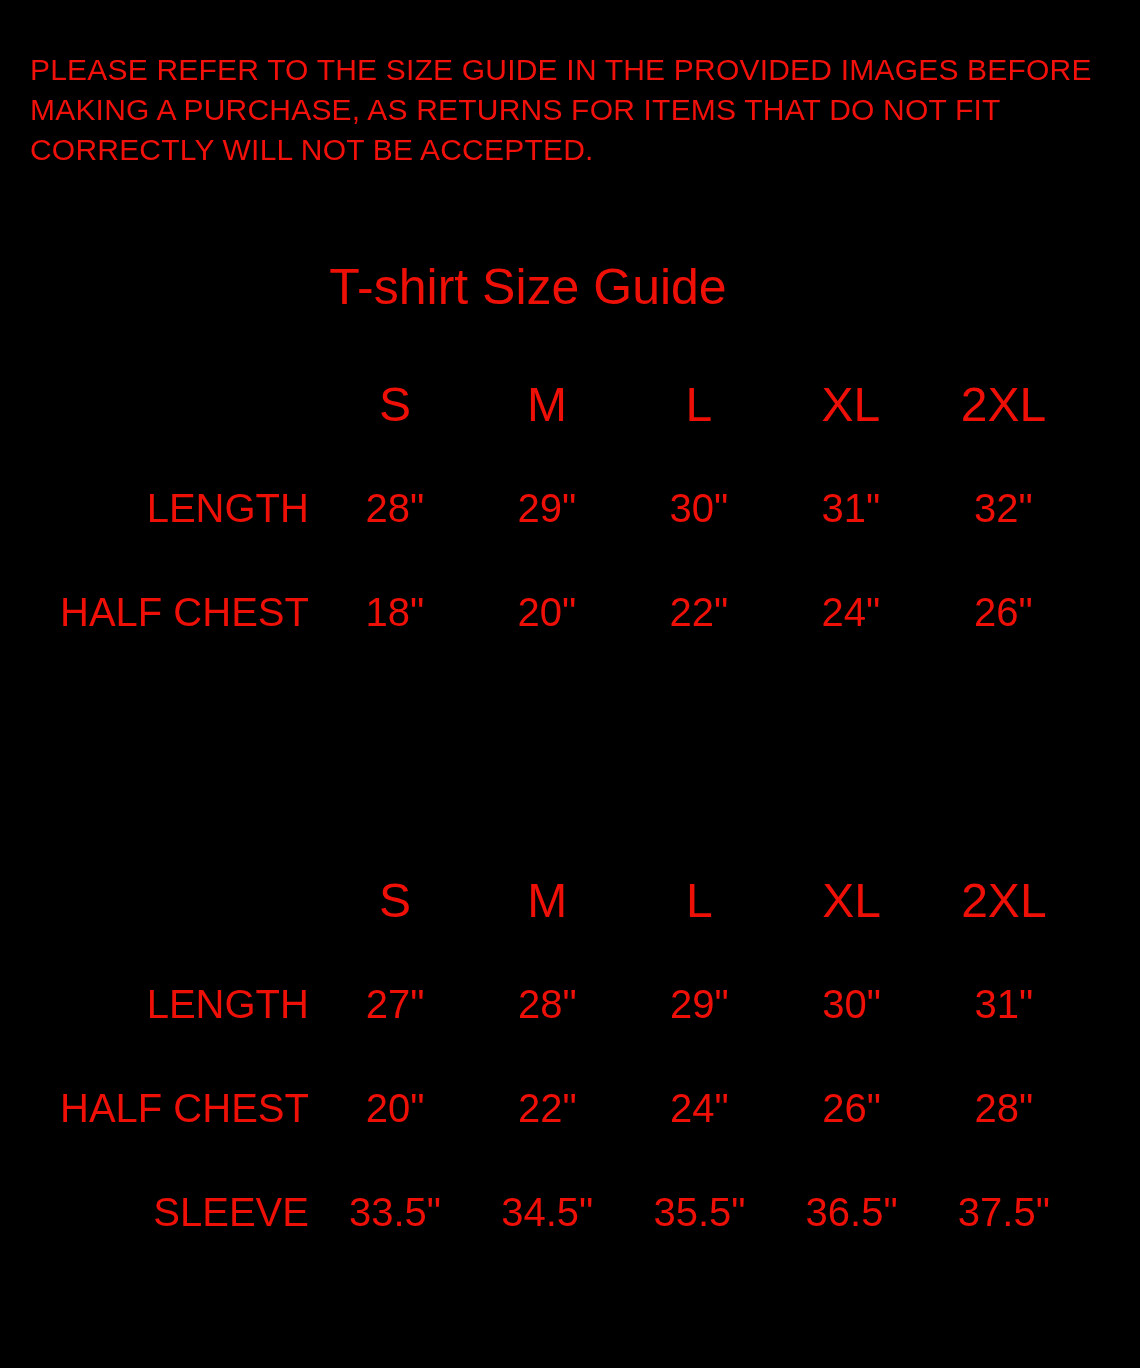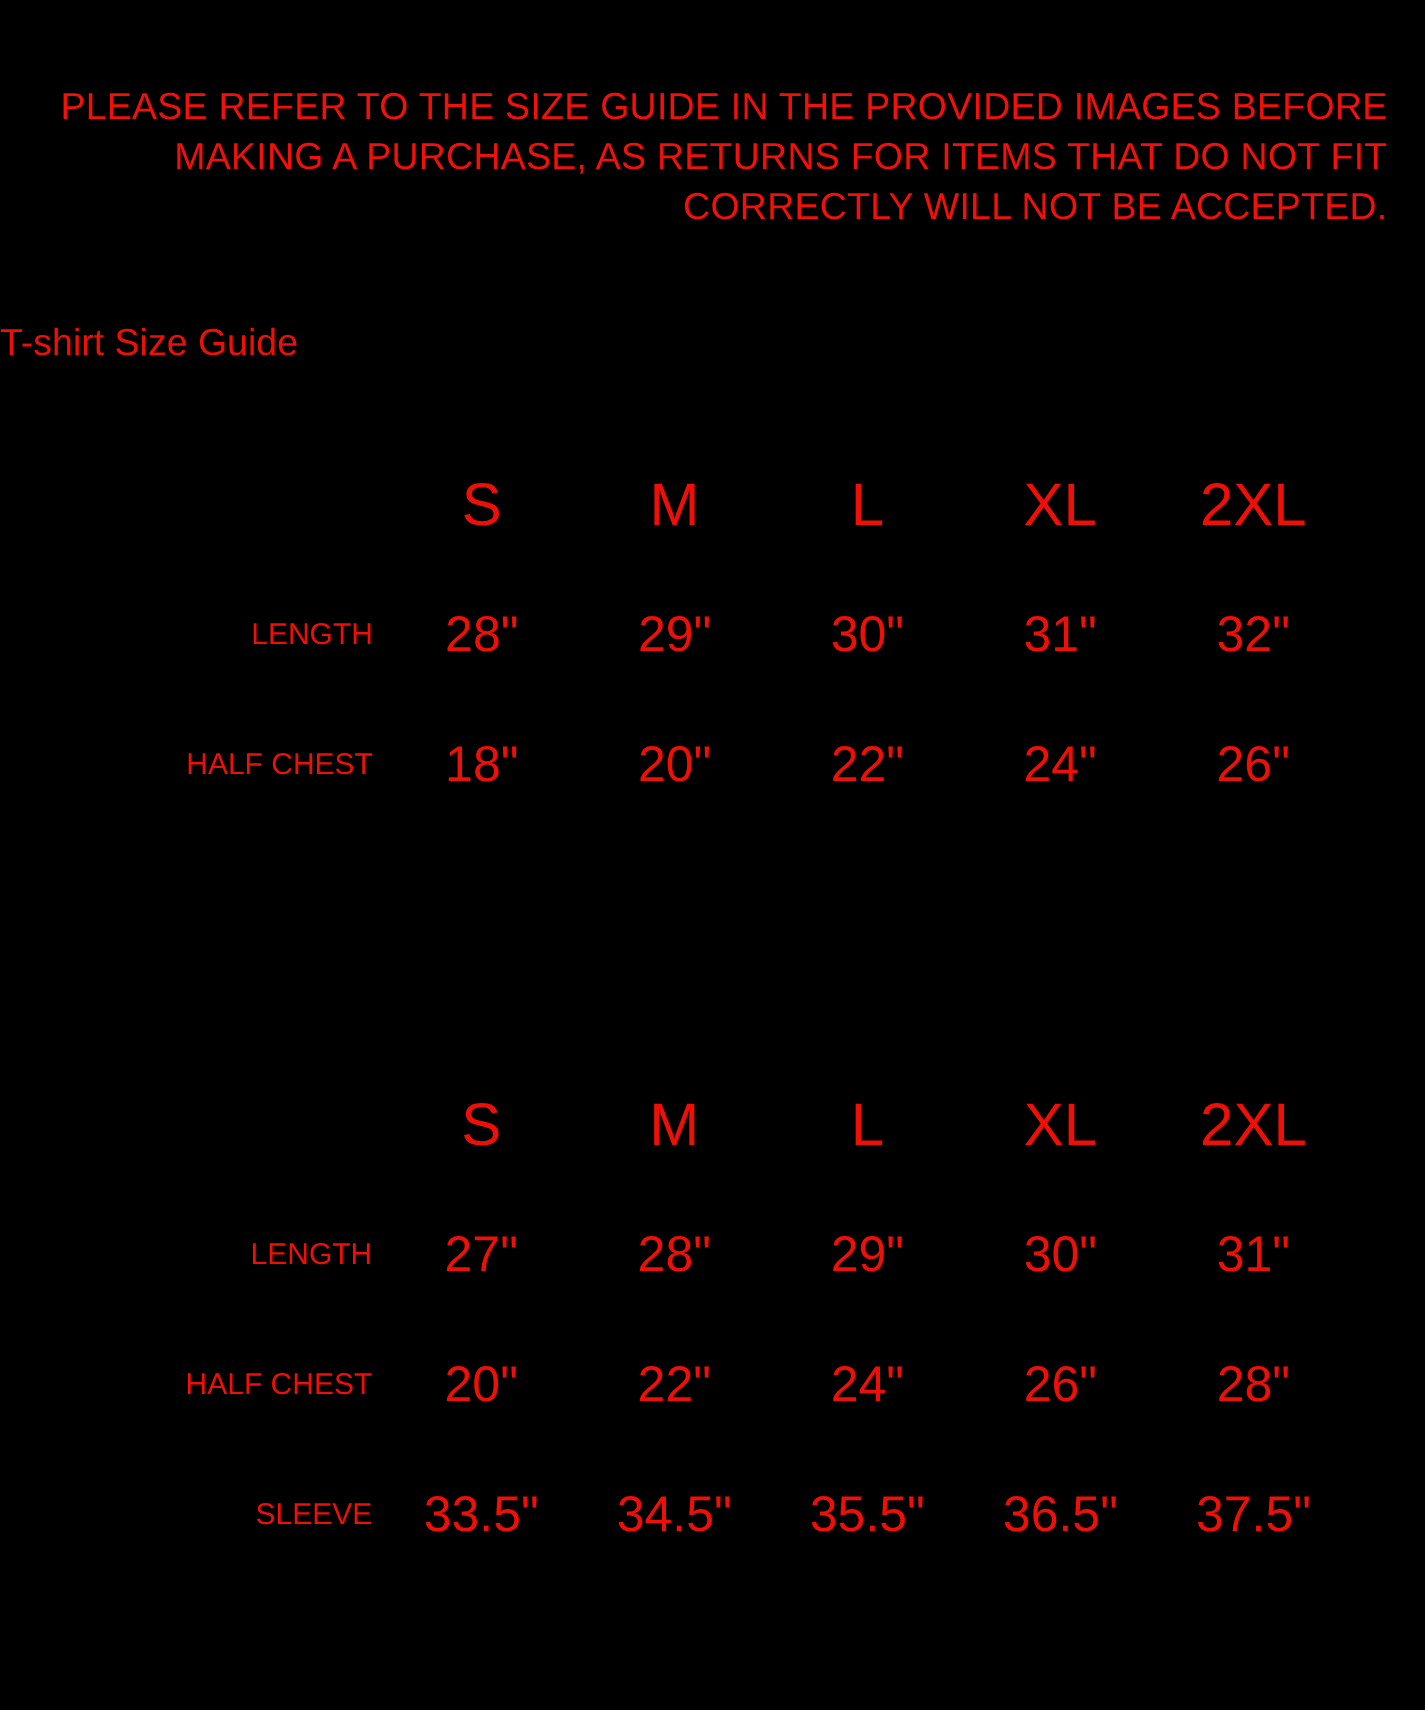--- a/index.html
+++ b/index.html
@@ -20,54 +20,53 @@
     height: 1368px;
     background: #000000;
   }
 
   
   .notice {
     position: absolute;
     top: 50px;
     left: 30px;
     width: 1080px;
-    text-align: right;
+    text-align: left;
     font-size: 30px;
     line-height: 40px;
     letter-spacing: 0.2px;
     color: #f1100a;
-    margin-top: 16px;
   }
 
   
   .section-title {
     position: absolute;
     width: 1056px;
-    text-align: left;
-    font-size: 30px;
+    text-align: center;
+    font-size: 50px;
     color: #ee1007;
   }
   #tshirt-title { top: 258px; }
   #sweat-title  { top: 722px; }
 
   
   table {
     position: absolute;
     border-collapse: collapse;
     color: #ee1007;
   }
   table td, table th {
     padding: 0;
     font-weight: normal;
     text-align: center;
     vertical-align: middle;
   }
   .rowlabel {
     text-align: right;
-    font-size: 24px;
+    font-size: 40px;
     white-space: nowrap;
     padding-right: 10px;
   }
   .sizehead {
     font-size: 48px;
   }
   .val {
     font-size: 40px;
   }
 

